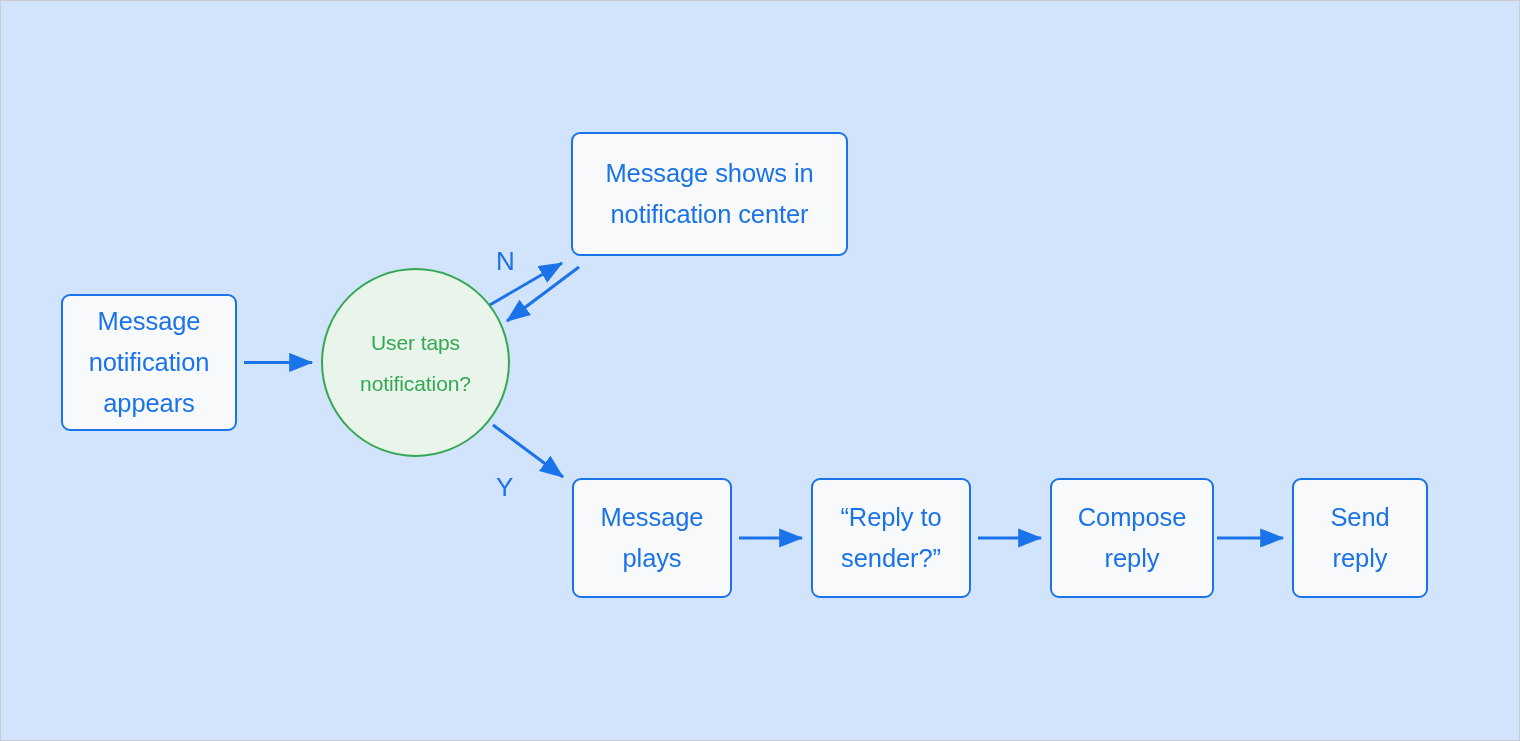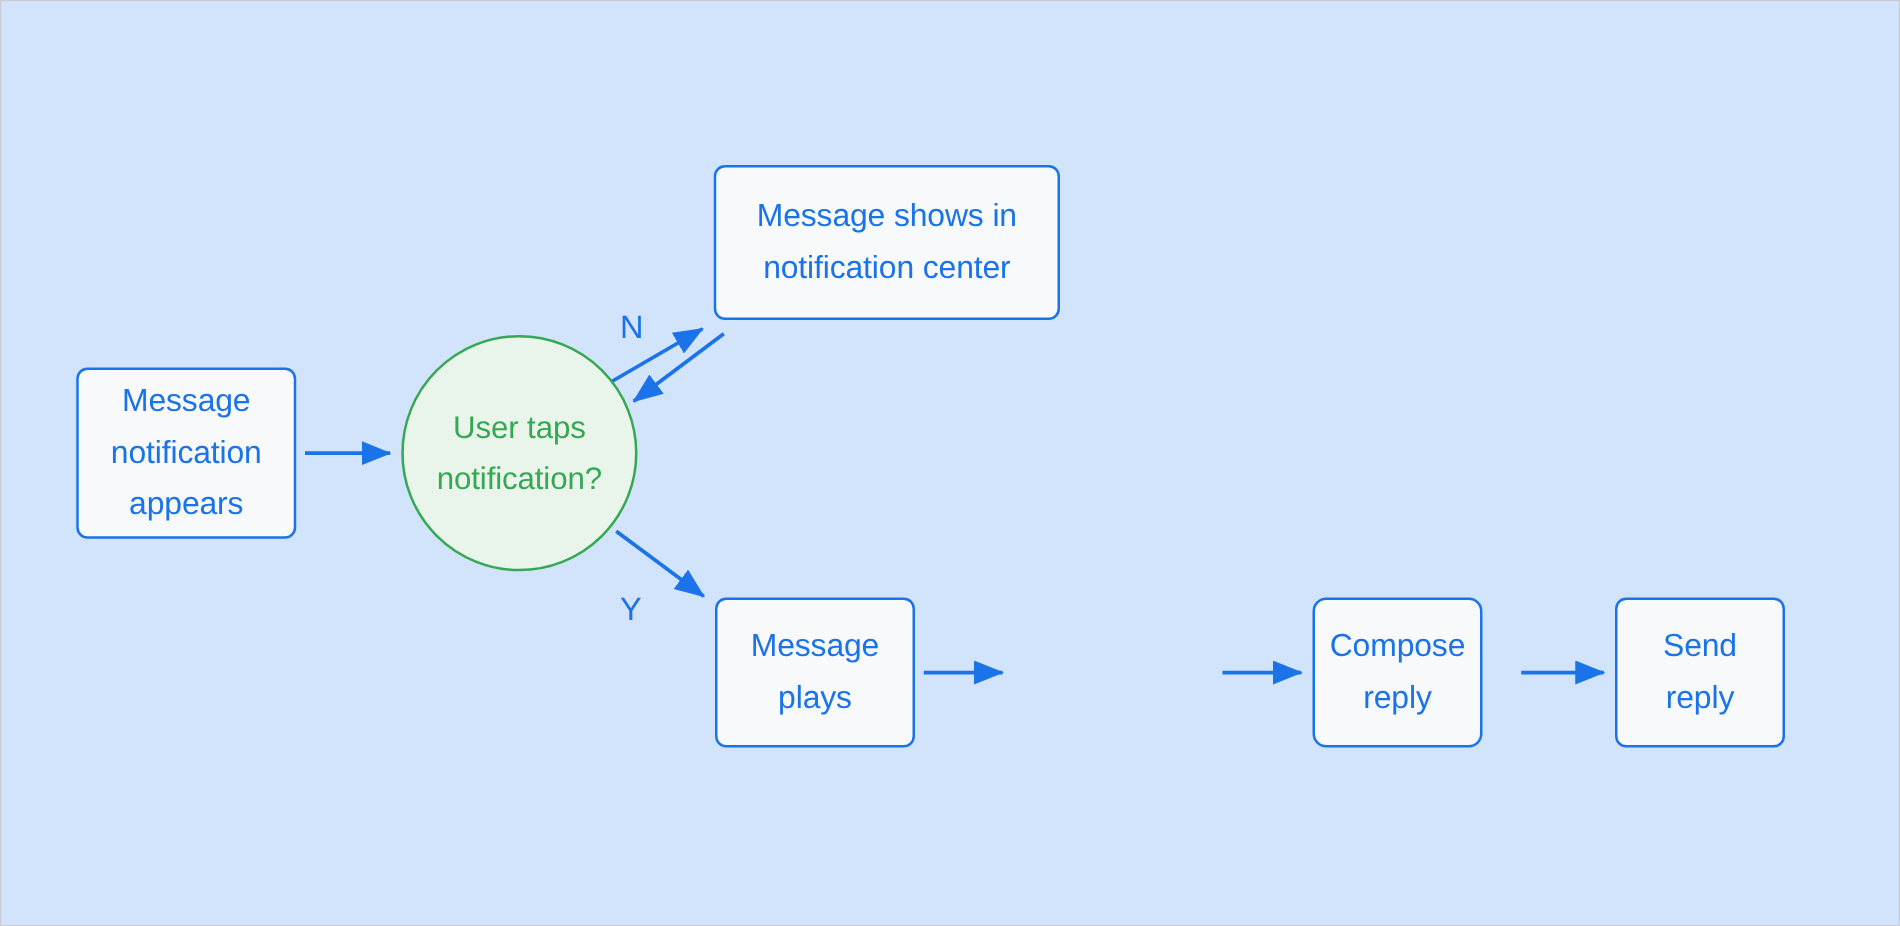--- a/index.html
+++ b/index.html
@@ -40,21 +40,21 @@
     color: #1a73e8;
     font-size: 25.5px;
     line-height: 41px;
     letter-spacing: -0.1px;
   }
   .circle {
     background: #e9f4ea;
     border: 2px solid #34a853;
     border-radius: 50%;
     color: #34a853;
-    font-size: 25px;
+    font-size: 21px;
     line-height: 41px;
     letter-spacing: -0.1px;
   }
   .node-label {
     display: block;
     white-space: pre-line;
     padding: 0 6px;
   }
   .edge-label {
     position: absolute;
@@ -63,21 +63,21 @@
     line-height: 26px;
     font-family: "Liberation Sans", sans-serif;
   }
 
   
   #n-message-notification-appears { left: 60px;   top: 293px; width: 176px; height: 137px; }
   #n-user-taps-notification       { left: 320px;  top: 267px; width: 189px; height: 189px; }
   #n-message-shows-in-center      { left: 570px;  top: 131px; width: 277px; height: 124px; }
   #n-message-plays                { left: 571px;  top: 477px; width: 160px; height: 120px; }
   #n-reply-to-sender              { left: 810px;  top: 477px; width: 160px; height: 120px; }
-  #n-compose-reply                { left: 1049px; top: 477px; width: 136px; height: 120px; border-radius: 11px; }
+  #n-compose-reply                { left: 1049px; top: 477px; width: 164px; height: 120px; }
   #n-send-reply                   { left: 1291px; top: 477px; width: 136px; height: 120px; }
 
   #lbl-n { left: 495px; top: 247px; }
   #lbl-y { left: 495px; top: 473px; }
 </style>
 </head>
 <body>
 
 <div id="canvas">
 
@@ -138,20 +138,24 @@
   <div class="node box" id="n-message-shows-in-center">
     <span class="node-label">Message shows in
 notification center</span>
   </div>
 
   <div class="node box" id="n-message-plays">
     <span class="node-label">Message
 plays</span>
   </div>
 
+  <div class="node box" id="n-reply-to-sender">
+    <span class="node-label">“Reply to
+sender?”</span>
+  </div>
 
   <div class="node box" id="n-compose-reply">
     <span class="node-label">Compose
 reply</span>
   </div>
 
   <div class="node box" id="n-send-reply">
     <span class="node-label">Send
 reply</span>
   </div>

